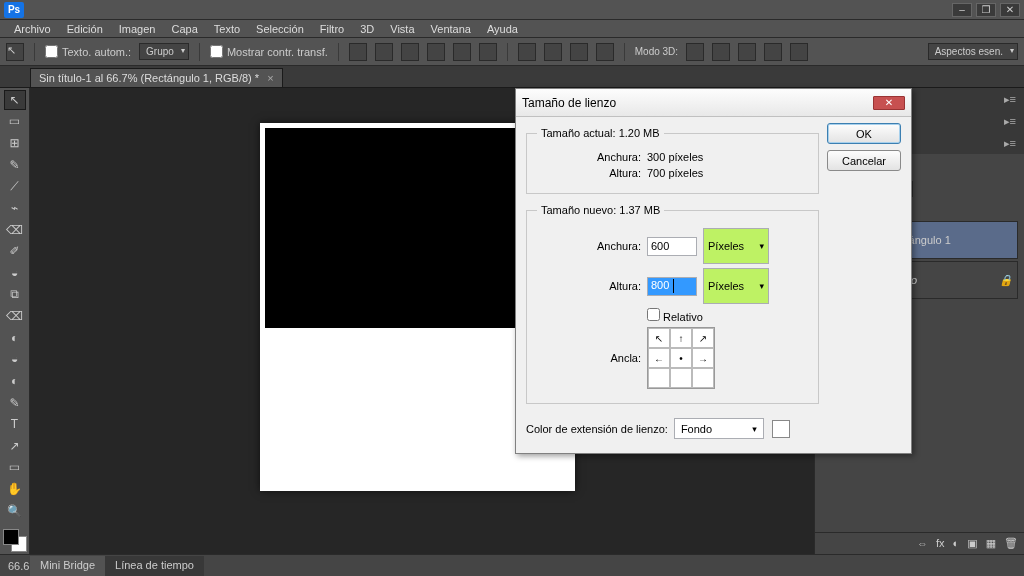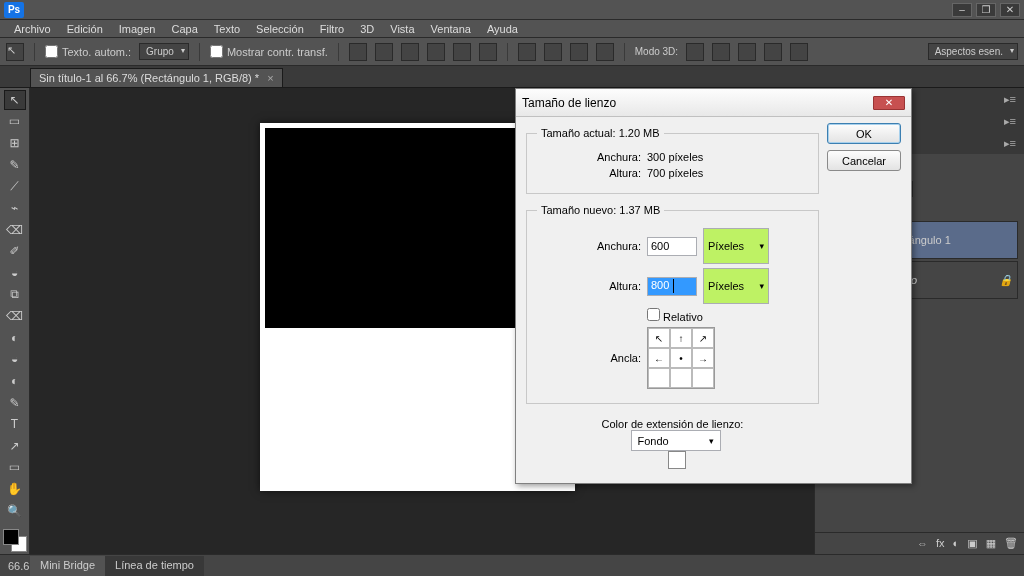--- a/index.html
+++ b/index.html
@@ -77,21 +77,21 @@
 legend { padding: 0 4px; font-size: 11px; margin-top: 44px; }
 .field-row { display: flex; align-items: center; margin: 4px 0; }
 .field-label { width: 110px; text-align: right; padding-right: 6px; }
 .field-val { }
 .field-input { width: 50px; height: 19px; border: 1px solid #abadb3; padding: 1px 3px; background: #fff; }
 .field-input.sel { background: #3399ff; color: #fff; }
 .unit-dd { width: 66px; height: 21px; border: 1px solid #abadb3; background: #bef264; padding: 17px 4px; display: flex; align-items: center; justify-content: space-between; margin-left: 6px; }
 .unit-dd::after { content: "▾"; font-size: 9px; }
 .anchor-grid { display: inline-grid; grid-template-columns: repeat(3, 22px); grid-template-rows: repeat(3, 20px); border: 1px solid #999; }
 .anchor-cell { border: 1px solid #bbb; background: #fff; display: flex; align-items: center; justify-content: center; font-size: 10px; }
-.ext-row { display:flex; align-items:center; padding:4px 0 0 0;flex-direction:column;}
+.ext-row { display:flex; align-items:center; padding:4px 0 0 0;}
 .ext-dd { width:90px; height:21px; border:1px solid #abadb3; background:#fff; padding:1px 6px; display:flex; align-items:center; justify-content:space-between; margin-left:6px;}
 .ext-dd::after{content:"▾"; font-size:9px;}
 .ext-swatch { width:18px; height:18px; border:1px solid #888; margin-left:8px; background:#fff;}
 .cursor-i { display:inline-block; width:1px; height:14px; background:#000; margin-left:4px; vertical-align:middle;}
 </style>
 </head>
 <body>
 
 <div class="titlebar">
   <div class="ps-logo">Ps</div>

